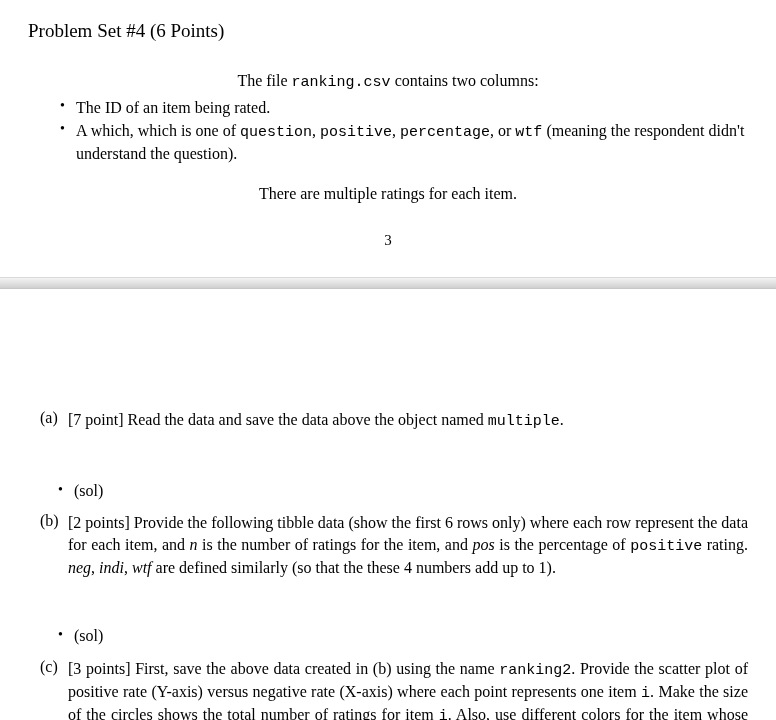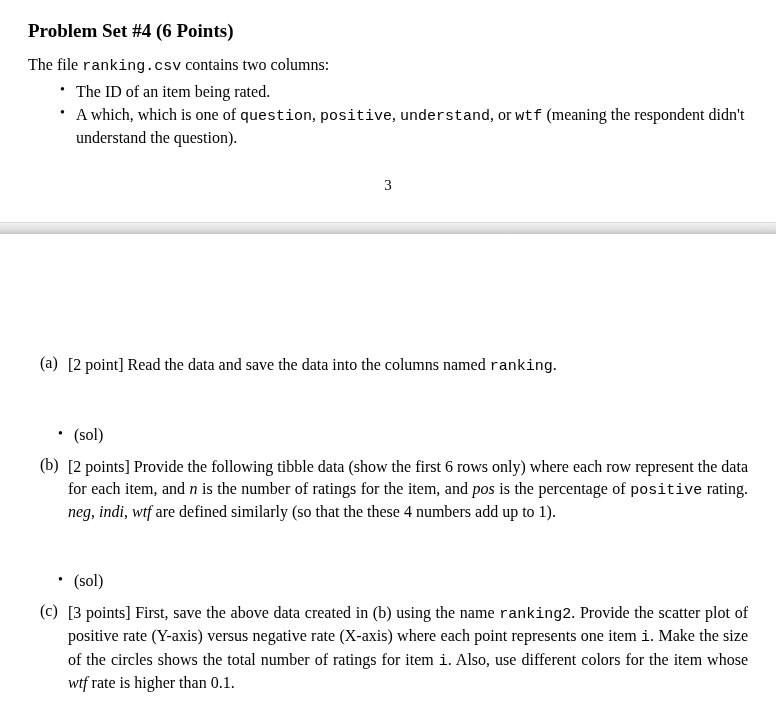--- a/index.html
+++ b/index.html
@@ -12,27 +12,28 @@
       font-size: 16px;
       color: #000;
       background: #fff;
       width: 776px;
     }
     .page-section {
       padding: 20px 28px;
     }
     .section-title {
       font-size: 19px;
-      font-weight: bold;
-      margin-bottom: 12px;
+      font-weight: normal;
+      margin-bottom: 28px;
     }
     .body-text {
       font-size: 16px;
       line-height: 1.35;
       margin-bottom: 4px;
+      text-align: center;
     }
     .tt {
       font-family: "Courier New", Courier, monospace;
       font-size: 15px;
     }
     ul.top-list {
       list-style: none;
       padding-left: 34px;
       margin-top: 4px;
       margin-bottom: 18px;
@@ -112,36 +113,37 @@
 
   <p class="body-text">
     <span>The file </span><span class="tt">ranking.csv</span><span> contains two columns:</span>
   </p>
 
   <ul class="top-list">
     <li>
       <span>The ID of an item being rated.</span>
     </li>
     <li>
-      <span>A which, which is one of </span><span class="tt">question</span><span>, </span><span class="tt">positive</span><span>, </span><span class="tt">understand</span><span>, or </span><span class="tt">wtf</span><span> (meaning the respondent didn't understand the question).</span>
+      <span>A which, which is one of </span><span class="tt">question</span><span>, </span><span class="tt">positive</span><span>, </span><span class="tt">percentage</span><span>, or </span><span class="tt">wtf</span><span> (meaning the respondent didn't understand the question).</span>
     </li>
   </ul>
 
+  <p class="body-text">There are multiple ratings for each item.</p>
 
   <div class="page-number">3</div>
 </div>
 
 <div class="page-divider"></div>
 
 <div class="page-section page2">
 
   <div class="enum-item">
     <div class="enum-label">(a)</div>
     <div class="enum-body">
-      <span>[2 point] </span><span>Read the data and save the data into the columns named </span><span class="tt">ranking</span><span>.</span>
+      <span>[7 point] </span><span>Read the data and save the data above the object named </span><span class="tt">multiple</span><span>.</span>
     </div>
   </div>
   <ul class="sol-list">
     <li>(sol)</li>
   </ul>
 
   <div class="enum-item">
     <div class="enum-label">(b)</div>
     <div class="enum-body">
       <span>[2 points] </span><span>Provide the following tibble data (show the first 6 rows only) where each row represent the data for each item, and </span><span class="italic">n</span><span> is the number of ratings for the item, and </span><span class="italic">pos</span><span> is the percentage of </span><span class="tt">positive</span><span> rating. </span><span class="italic">neg</span><span>, </span><span class="italic">indi</span><span>, </span><span class="italic">wtf</span><span> are defined similarly (so that the these 4 numbers add up to 1).</span>

